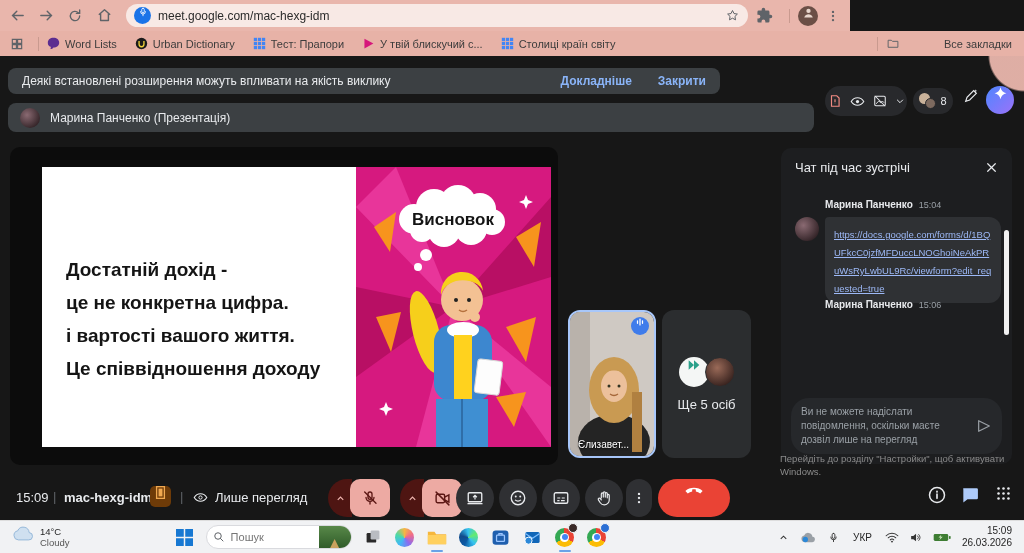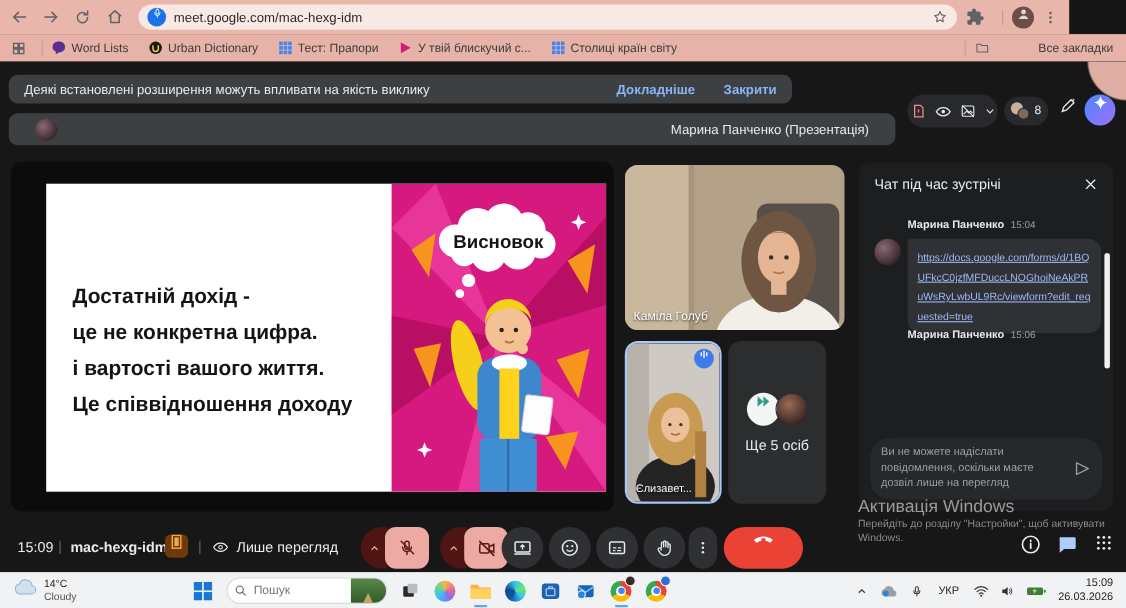--- a/index.html
+++ b/index.html
@@ -3,21 +3,21 @@
 <meta charset="utf-8">
 <style>
   * { margin:0; padding:0; box-sizing:border-box; }
   html,body { width:1024px; height:553px; overflow:hidden; background:#000; }
   body { font-family:"Liberation Sans", sans-serif; }
   #screen { position:relative; width:1024px; height:553px; background:#161616; }
   .abs { position:absolute; }
   .i { display:inline-flex; justify-content:center; }
 
   
-  #toolbar { position:absolute; left:0; top:0; width:972px; height:31px; background:#e9b6ac; display:flex; align-items:center; }
+  #toolbar { position:absolute; left:0; top:0; width:850px; height:31px; background:#e9b6ac; display:flex; align-items:center; }
   #bookmarksbar { position:absolute; left:0; top:31px; width:1024px; height:25px; background:#e7b2a7; display:flex; align-items:center; font-size:11px; color:#3c3c3c; }
   .navbtn { width:24px; height:24px; border-radius:50%; display:flex; align-items:center; justify-content:center; margin-left:5px; }
   #urlbar { flex:1; height:23px; margin:0 8px 0 10px; background:#f8e9e5; border-radius:12px; display:flex; align-items:center; padding:0 8px; }
   #urlbar .url { font-size:12px; color:#2b2b2b; margin-left:7px; flex:1; }
   .bm { display:flex; align-items:center; gap:5px; margin-right:18px; white-space:nowrap; }
   .divider-v { width:1px; height:14px; background:#c99a8f; margin:0 8px; }
 
   
   #meet { position:absolute; left:0; top:56px; width:1024px; height:464px; background:#171717; }
   #meet::after { content:""; position:absolute; right:0; top:0; width:60px; height:60px;
@@ -230,21 +230,21 @@
           <path d="M4 20l2-6L16 4l4 4L10 18z" fill="none" stroke="#e8eaed" stroke-width="1.8"></path>
           <path d="M19 2l.6 1.8L21.5 4.4l-1.9.6-.6 1.8-.6-1.8-1.9-.6 1.9-.6z" fill="#e8eaed"></path>
         </svg>
     </span>
     <span class="i abs" style="left:986px; top:30px; width:28px; height:28px; border-radius:50%; background:linear-gradient(135deg,#4e86ff,#9b72f9);">
       <svg width="15" height="15" viewBox="0 0 24 24">
           <path d="M12 2c1 5.2 4.3 8.6 9.5 9.6-5.2 1-8.5 4.4-9.5 9.6-1-5.2-4.3-8.6-9.5-9.6C7.7 10.6 11 7.2 12 2z" fill="#fff"></path>
         </svg>
     </span>
 
-    <div class="bar abs" style="left:8px; top:47px; width:806px; height:29px; padding:0 24px; gap:10px;justify-content:space-between;">
+    <div class="bar abs" style="left:8px; top:47px; width:806px; height:29px; padding:0 12px; gap:10px;">
       <span class="avatar-m" style="width:20px;height:20px;"></span>
       <span>Марина Панченко (Презентація)</span>
     </div>
 
     <div class="abs" style="left:10px; top:91px; width:548px; height:318px; background:#0c0c0c; border-radius:10px;">
       <div class="abs" style="left:32px; top:20px; right:7px; bottom:18px; background:#ffffff; overflow:hidden;">
 
         <div class="abs" style="left:24px; top:86px; width:300px; font-weight:bold; font-size:19px; line-height:33px; color:#141414;">
           <div>Достатній дохід -</div>
           <div>це не конкретна цифра.</div>
@@ -297,37 +297,20 @@
               <circle cx="119" cy="150" r="5" fill="#f3c193"></circle>
               <rect x="120" y="193" width="25" height="34" rx="3" fill="#fdfdfd" stroke="#d8d8d8" transform="rotate(7 132 210)"></rect>
               <rect x="80" y="232" width="52" height="48" fill="#3f8fd2"></rect>
               <path d="M106 232v48" stroke="#2f6ea8" stroke-width="2"></path>
             </g>
           </svg>
         </div>
       </div>
     </div>
 
-    <div class="vtile abs" style="left:568px; top:94px; width:200px; height:150px;">
-      <svg width="200" height="150" viewBox="0 0 200 150">
-        <rect width="200" height="150" fill="#b3a188"></rect>
-        <rect x="0" y="0" width="60" height="150" fill="#c9b89d"></rect>
-        <rect x="58" y="0" width="5" height="150" fill="#a6957c"></rect>
-        <rect x="120" y="35" width="75" height="115" rx="10" fill="#57504a"></rect>
-        <ellipse cx="140" cy="160" rx="58" ry="42" fill="#f2efe9"></ellipse>
-        <ellipse cx="140" cy="88" rx="34" ry="46" fill="#6e5643"></ellipse>
-        <ellipse cx="140" cy="84" rx="19" ry="24" fill="#e5b593"></ellipse>
-        <path d="M118 72a24 18 0 0 1 44 0c-8-14-36-14-44 0z" fill="#6e5643"></path>
-        <circle cx="133" cy="84" r="2" fill="#3a2d24"></circle>
-          <circle cx="147" cy="84" r="2" fill="#3a2d24"></circle>
-        <path d="M135 97q5 3 10 0" stroke="#b5713d" stroke-width="1.5" fill="none"></path>
-        <rect x="133" y="106" width="14" height="12" fill="#e5b593"></rect>
-      </svg>
-      <span class="vtile-name">Каміла Голуб</span>
-    </div>
 
     <div class="vtile abs" style="left:568px; top:254px; width:88px; height:148px; border:2px solid #a8c7fa;">
       <svg width="84" height="144" viewBox="0 0 84 144">
         <rect width="84" height="144" fill="#cfc9c3"></rect>
         <rect x="0" y="0" width="20" height="144" fill="#b9b2ab"></rect>
         <ellipse cx="44" cy="130" rx="36" ry="28" fill="#242424"></ellipse>
         <ellipse cx="44" cy="78" rx="25" ry="33" fill="#c99a52"></ellipse>
         <ellipse cx="44" cy="74" rx="13" ry="16" fill="#ecc09b"></ellipse>
         <path d="M29 66a16 13 0 0 1 30 0c-5-10-25-10-30 0z" fill="#c99a52"></path>
         <circle cx="39" cy="74" r="1.5" fill="#332"></circle>
@@ -390,21 +373,20 @@
         <span style="flex:1; color:#9aa0a6; font-size:10px; line-height:14px;">Ви не можете надіслати повідомлення, оскільки маєте дозвіл лише на перегляд</span>
         <span class="i">
           <svg width="16" height="16" viewBox="0 0 24 24">
               <path d="M4 4l16 8-16 8V4z" fill="none" stroke="#9aa0a6" stroke-width="1.8" stroke-linejoin="round"></path>
             </svg>
         </span>
       </div>
     </div>
 
     <div class="abs" style="left:780px; top:396px; z-index:6;">
-      <div id="wm1">Активація Windows</div>
       <div id="wm2"><span>Перейдіть до розділу "Настройки", щоб активувати</span><br><span>Windows.</span></div>
     </div>
 
     <div class="abs" style="left:0; top:419px; width:1024px; height:45px;">
       <span class="ctl-text abs" style="left:16px; top:15px;">15:09</span>
       <span class="ctl-text abs" style="left:53px; top:14px; color:#5f6368;">|</span>
       <span class="ctl-text abs" style="left:64px; top:15px; font-weight:bold;">mac-hexg-idm</span>
       <span class="i abs" style="left:150px; top:11px; width:21px; height:21px; border-radius:5px; background:#6e3b08;">
         <svg width="11" height="13" viewBox="0 0 16 20">
             <rect x="2" y="1" width="12" height="18" fill="none" stroke="#f0a850" stroke-width="2"></rect>

